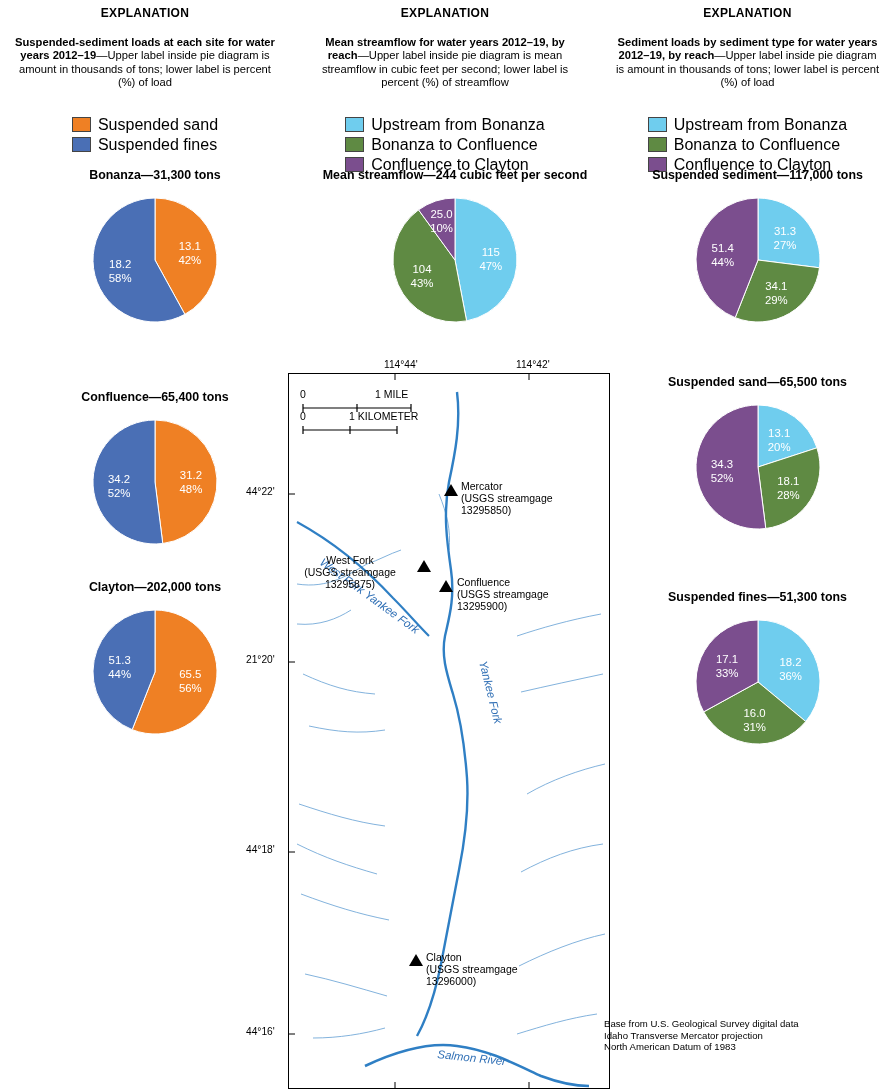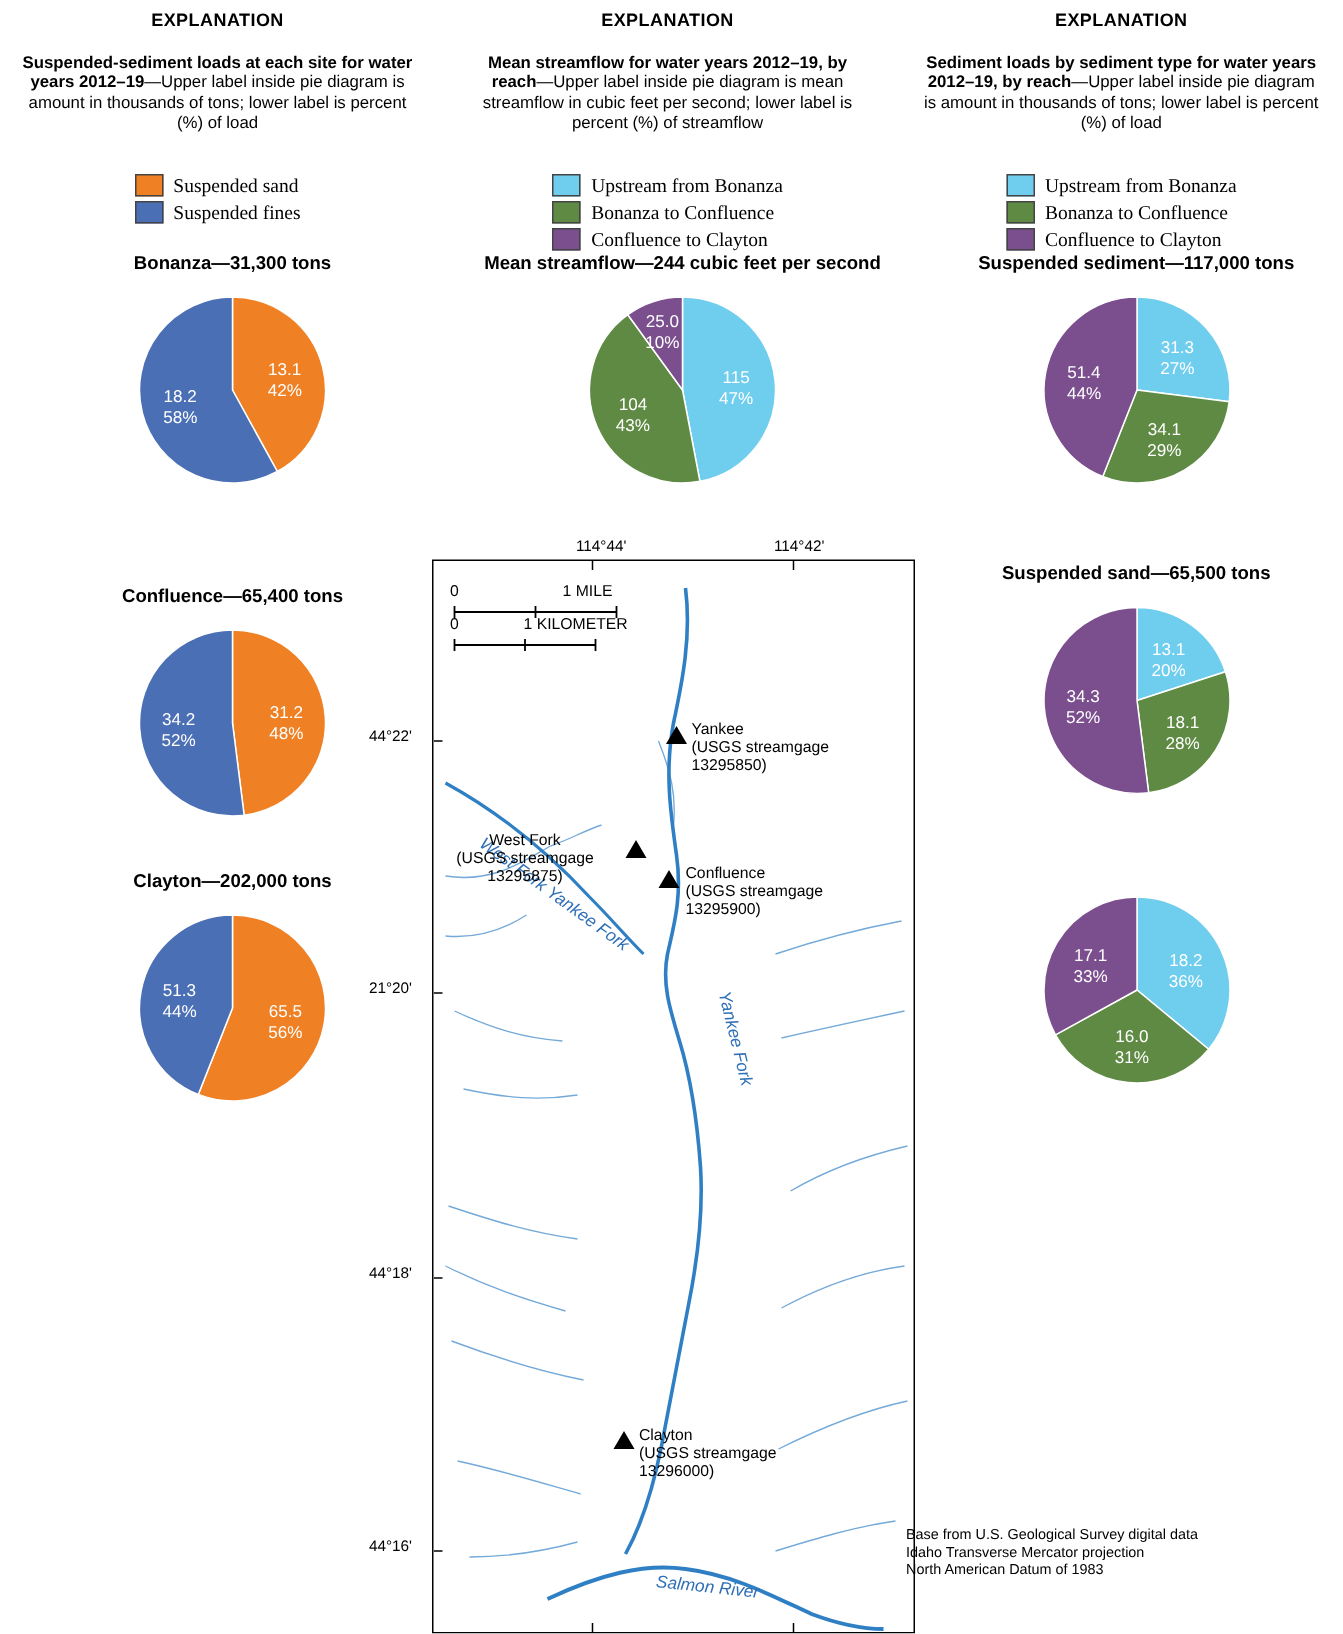--- a/index.html
+++ b/index.html
@@ -24,21 +24,21 @@
   }
   .exp-desc {
     font-size: 11.2px; line-height: 13.4px; font-weight: bold;
     margin: 16px auto; max-width: 268px;
   }
   .exp-desc .reg { font-weight: normal; }
 
   .legend { margin: 8px auto 0 auto; display: inline-block; text-align: left; }
   .legend-row { display: flex; align-items: center; margin: 2px 0; }
   .swatch { width: 19px; height: 15px; margin-right: 7px; border: 0.5px solid #444; }
-  .legend-label { font-size: 13px; font-family: Liberation Serif, serif; }
+  .legend-label { font-size: 16px; }
 
   .pie-block { text-align: center; position: absolute; width: 100%; padding-left: 20px; }
   .pie-title { font-size: 12.4px; font-weight: bold; margin-bottom: 8px; }
   .pie-wrap { display: inline-block; position: relative; }
   .pie-wrap svg { display: block; }
   .pie-label { font-size: 11.4px; fill: #fff; text-anchor: middle; font-family: "Liberation Sans", sans-serif; }
 
   
   .map-box {
     position: absolute;
@@ -227,21 +227,21 @@
 
         
         <div class="map-label" style="left:11px; top:14px;">0</div>
         <div class="map-label" style="left:86px; top:14px;">1 MILE</div>
         <div class="map-label" style="left:11px; top:36px;">0</div>
         <div class="map-label" style="left:60px; top:36px;">1 KILOMETER</div>
 
         
         <div class="tri" style="left:155px; top:110px;"></div>
         <div class="map-label" style="left:172px; top:106px;">
-          <div>Yankee</div>
+          <div>Mercator</div>
           <div>(USGS streamgage</div>
           <div>13295850)</div>
         </div>
 
         <div class="tri" style="left:128px; top:186px;"></div>
         <div class="map-label" style="left:-4px; top:180px; width:130px; text-align:center;">
           <div>West Fork</div>
           <div>(USGS streamgage</div>
           <div>13295875)</div>
         </div>
@@ -318,20 +318,21 @@
             <text x="130.36203220105244" y="88.26833154744472" class="pie-label">18.1</text>
             <text x="130.36203220105244" y="102.26833154744472" class="pie-label">28%</text>
             <path d="M 100 70 L 107.77066048098685 131.51111148149764 A 62 62 0 1 1 99.99999999999999 8 Z" fill="#7b4e8e" stroke="#ffffff" stroke-width="1"></path>
             <text x="64.11095884571935" y="71.25794708227409" class="pie-label">34.3</text>
             <text x="64.11095884571935" y="85.25794708227409" class="pie-label">52%</text>
           </svg>
       </div>
     </div>
 
     <div class="pie-block" style="top:590px">
+      <div class="pie-title">Suspended fines—51,300 tons</div>
       <div class="pie-wrap">
         <svg width="200" height="150" viewBox="0 0 200 150" id="pie-6">
             <path d="M 100 70 L 100 8 A 62 62 0 0 1 147.77182105209894 109.52028736441875 Z" fill="#6fcdee" stroke="#ffffff" stroke-width="1"></path>
             <text x="132.53758080667805" y="53.688976675319985" class="pie-label">18.2</text>
             <text x="132.53758080667805" y="67.68897667531999" class="pie-label">36%</text>
             <path d="M 100 70 L 147.77182105209894 109.52028736441875 A 62 62 0 0 1 45.668985837280474 99.86872779430637 Z" fill="#5f8a43" stroke="#ffffff" stroke-width="1"></path>
             <text x="96.61586505306624" y="104.80040824712677" class="pie-label">16.0</text>
             <text x="96.61586505306624" y="118.80040824712677" class="pie-label">31%</text>
             <path d="M 100 70 L 45.668985837280474 99.86872779430637 A 62 62 0 0 1 99.99999999999999 8 Z" fill="#7b4e8e" stroke="#ffffff" stroke-width="1"></path>
             <text x="69.04771670893818" y="50.694870689616664" class="pie-label">17.1</text>

